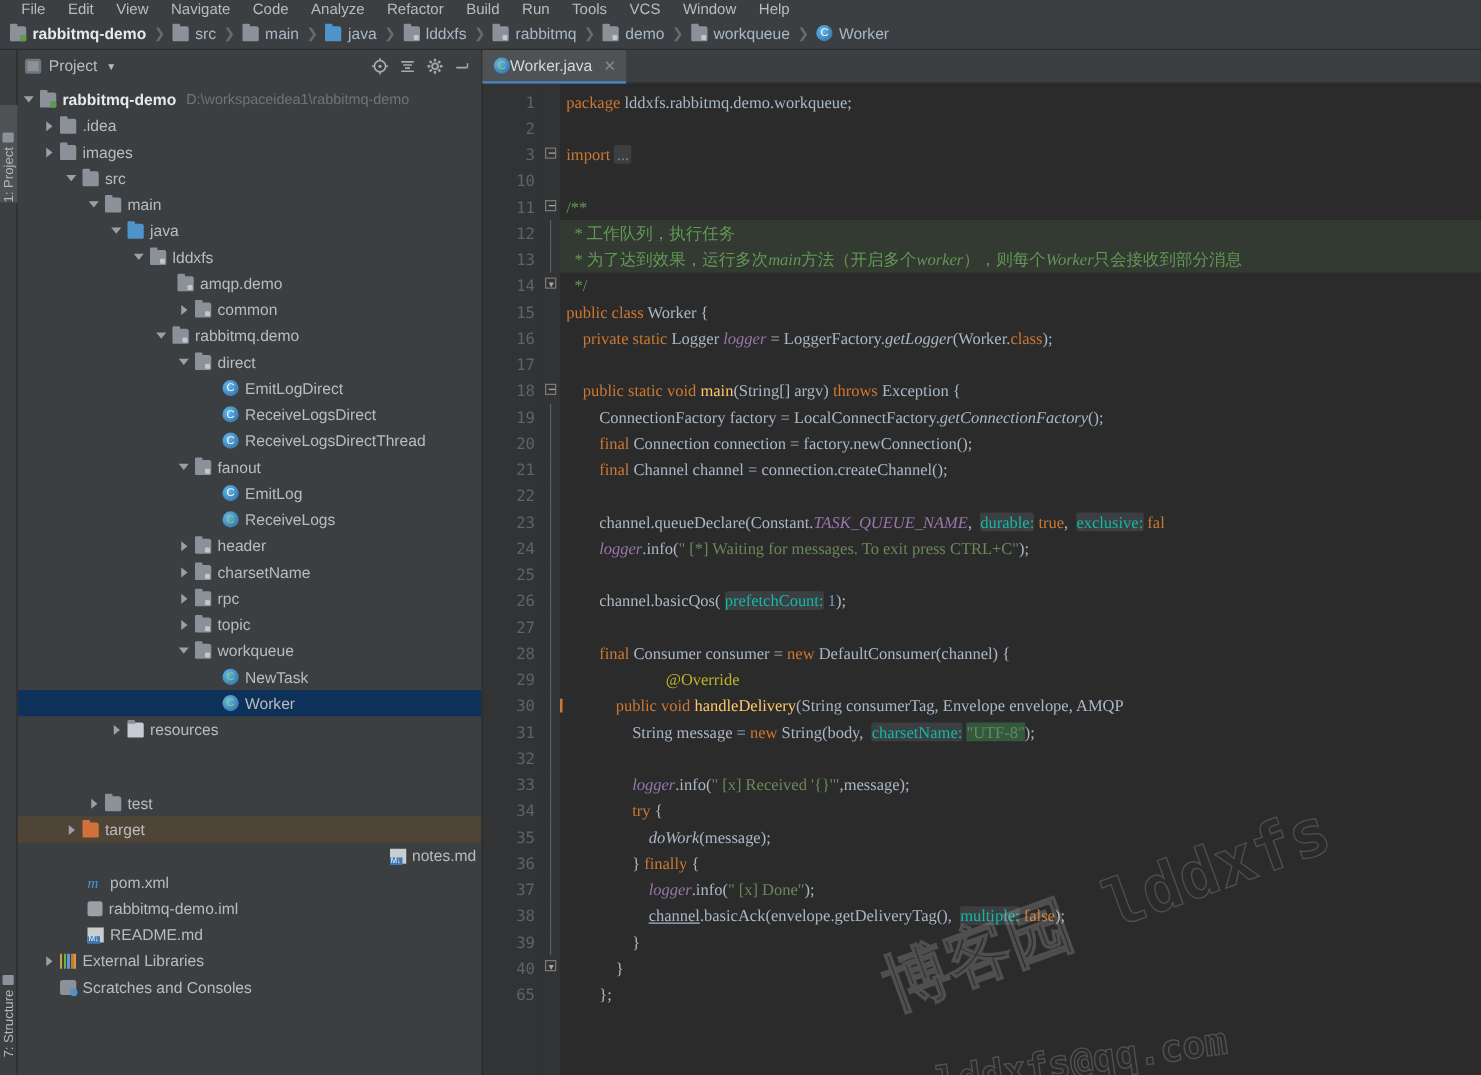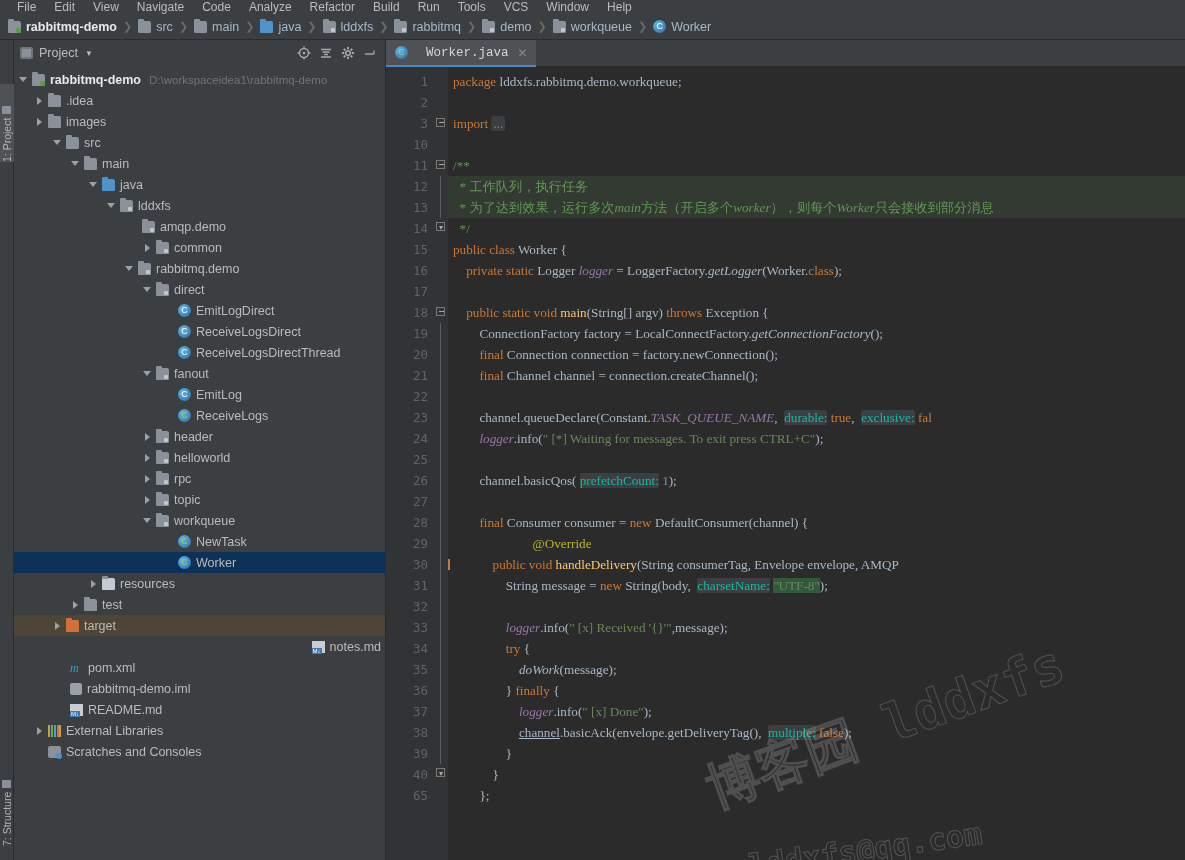--- a/index.html
+++ b/index.html
@@ -83,21 +83,21 @@
     background:repeating-linear-gradient(90deg,#c8a23a 0 2px,#3c3f41 2px 3px,#6fae50 3px 5px,#3c3f41 5px 6px,#5a9ad0 6px 8px,#3c3f41 8px 9px,#c87a3a 9px 11px); }
   .scrico { width:13px; height:12px; background:#8a9199; border-radius:2px; position:relative; flex:0 0 auto;}
   .scrico:after { content:""; position:absolute; right:-1px; bottom:-1px; width:6px; height:6px;
     border-radius:50%; background:#4f93c9; }
 
   
   #editor { flex:1; display:flex; flex-direction:column; background:#2b2b2b; min-width:0; }
   #tabs { height:27px; background:#3c3f41; display:flex; align-items:stretch; }
   .tab { display:flex; align-items:center; padding:0 8px 0 9px; background:#4e5254;
     border-bottom:2px solid #4a88c7; color:#d6d6d6; font-size:12.5px; }
-  .tab .nm { margin-left:18px;font-family:Liberation Mono, monospace; }
+  .tab .nm { margin-left:0; }
   .tab .x { margin-left:9px; color:#8a8a8a; font-size:12px; }
   #tabsfill { flex:1; background:#3c3f41; border-bottom:1px solid #2b2b2b; }
 
   #code { flex:1; display:flex; overflow:hidden; position:relative; background:#2b2b2b; }
   #gutter { width:48px; flex:0 0 auto; background:#313335; padding-top:4px; }
   .gl { height:21px; line-height:21px; text-align:right; padding-right:6px;
     color:#606366; font-size:12.5px; font-family:"DejaVu Sans Mono", monospace; position:relative; }
   .gl .run { position:absolute; right:-13px; top:5px; width:0; height:0;
     border-left:8px solid #59a341; border-top:5px solid transparent; border-bottom:5px solid transparent; }
   .gl .ovr { position:absolute; right:-14px; top:5px; width:10px; height:10px; border-radius:50%;
@@ -338,21 +338,21 @@
         <span class="nm">ReceiveLogs</span>
       </div>
       <div class="row" style="padding-left:128px;">
         <span class="arw r"></span>
         <span class="ico fold src"></span>
         <span class="nm">header</span>
       </div>
       <div class="row" style="padding-left:128px;">
         <span class="arw r"></span>
         <span class="ico fold src"></span>
-        <span class="nm">helloworld</span>
+        <span class="nm">charsetName</span>
       </div>
       <div class="row" style="padding-left:128px;">
         <span class="arw r"></span>
         <span class="ico fold src"></span>
         <span class="nm">rpc</span>
       </div>
       <div class="row" style="padding-left:128px;">
         <span class="arw r"></span>
         <span class="ico fold src"></span>
         <span class="nm">topic</span>
@@ -368,21 +368,21 @@
       </div>
       <div class="row sel" style="padding-left:164px;">
         <span class="cls green"></span>
         <span class="nm">Worker</span>
       </div>
       <div class="row" style="padding-left:74px;">
         <span class="arw r"></span>
         <span class="ico fold" style="background:#c4cbd2;"></span>
         <span class="nm">resources</span>
       </div>
-      <div class="row" style="padding-left:56px;">
+      <div class="row" style="padding-left:56px;margin-top:38px;">
         <span class="arw r"></span>
         <span class="ico fold"></span>
         <span class="nm">test</span>
       </div>
       <div class="row hl" style="padding-left:38px;">
         <span class="arw r"></span>
         <span class="ico fold orange"></span>
         <span class="nm">target</span>
       </div>
       <div class="row" style="padding-left:56px;justify-content:flex-end;">

